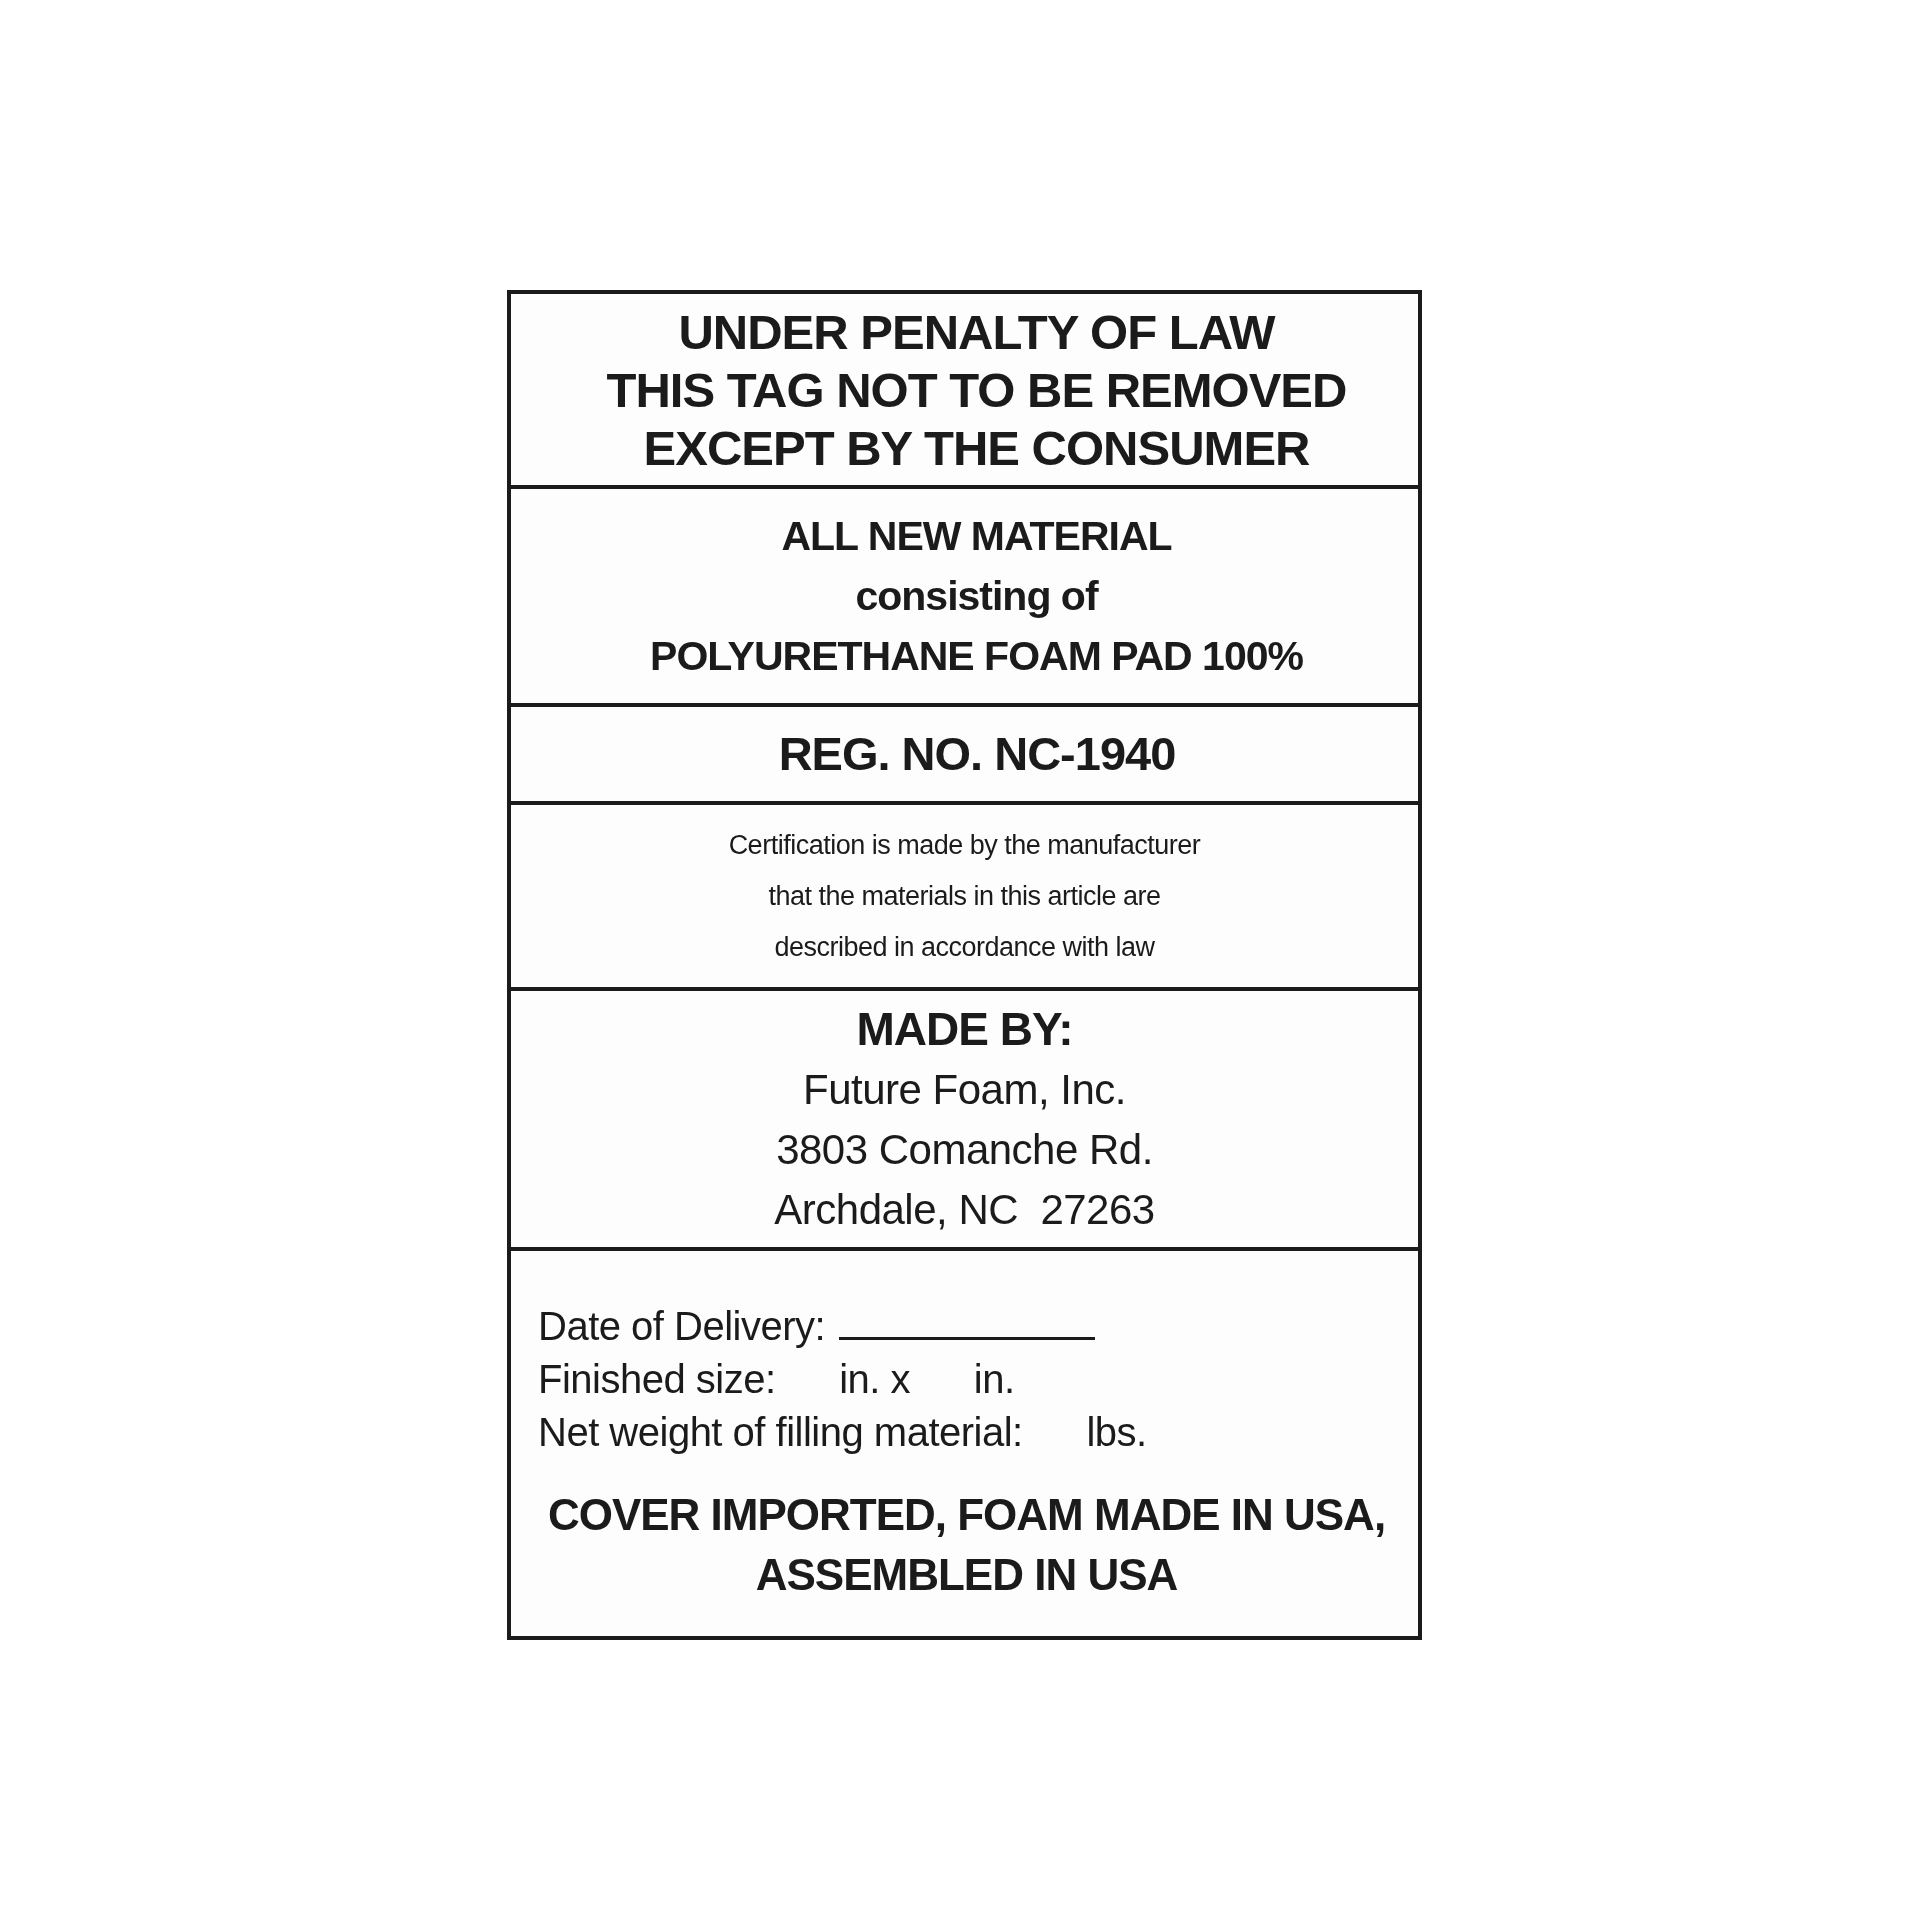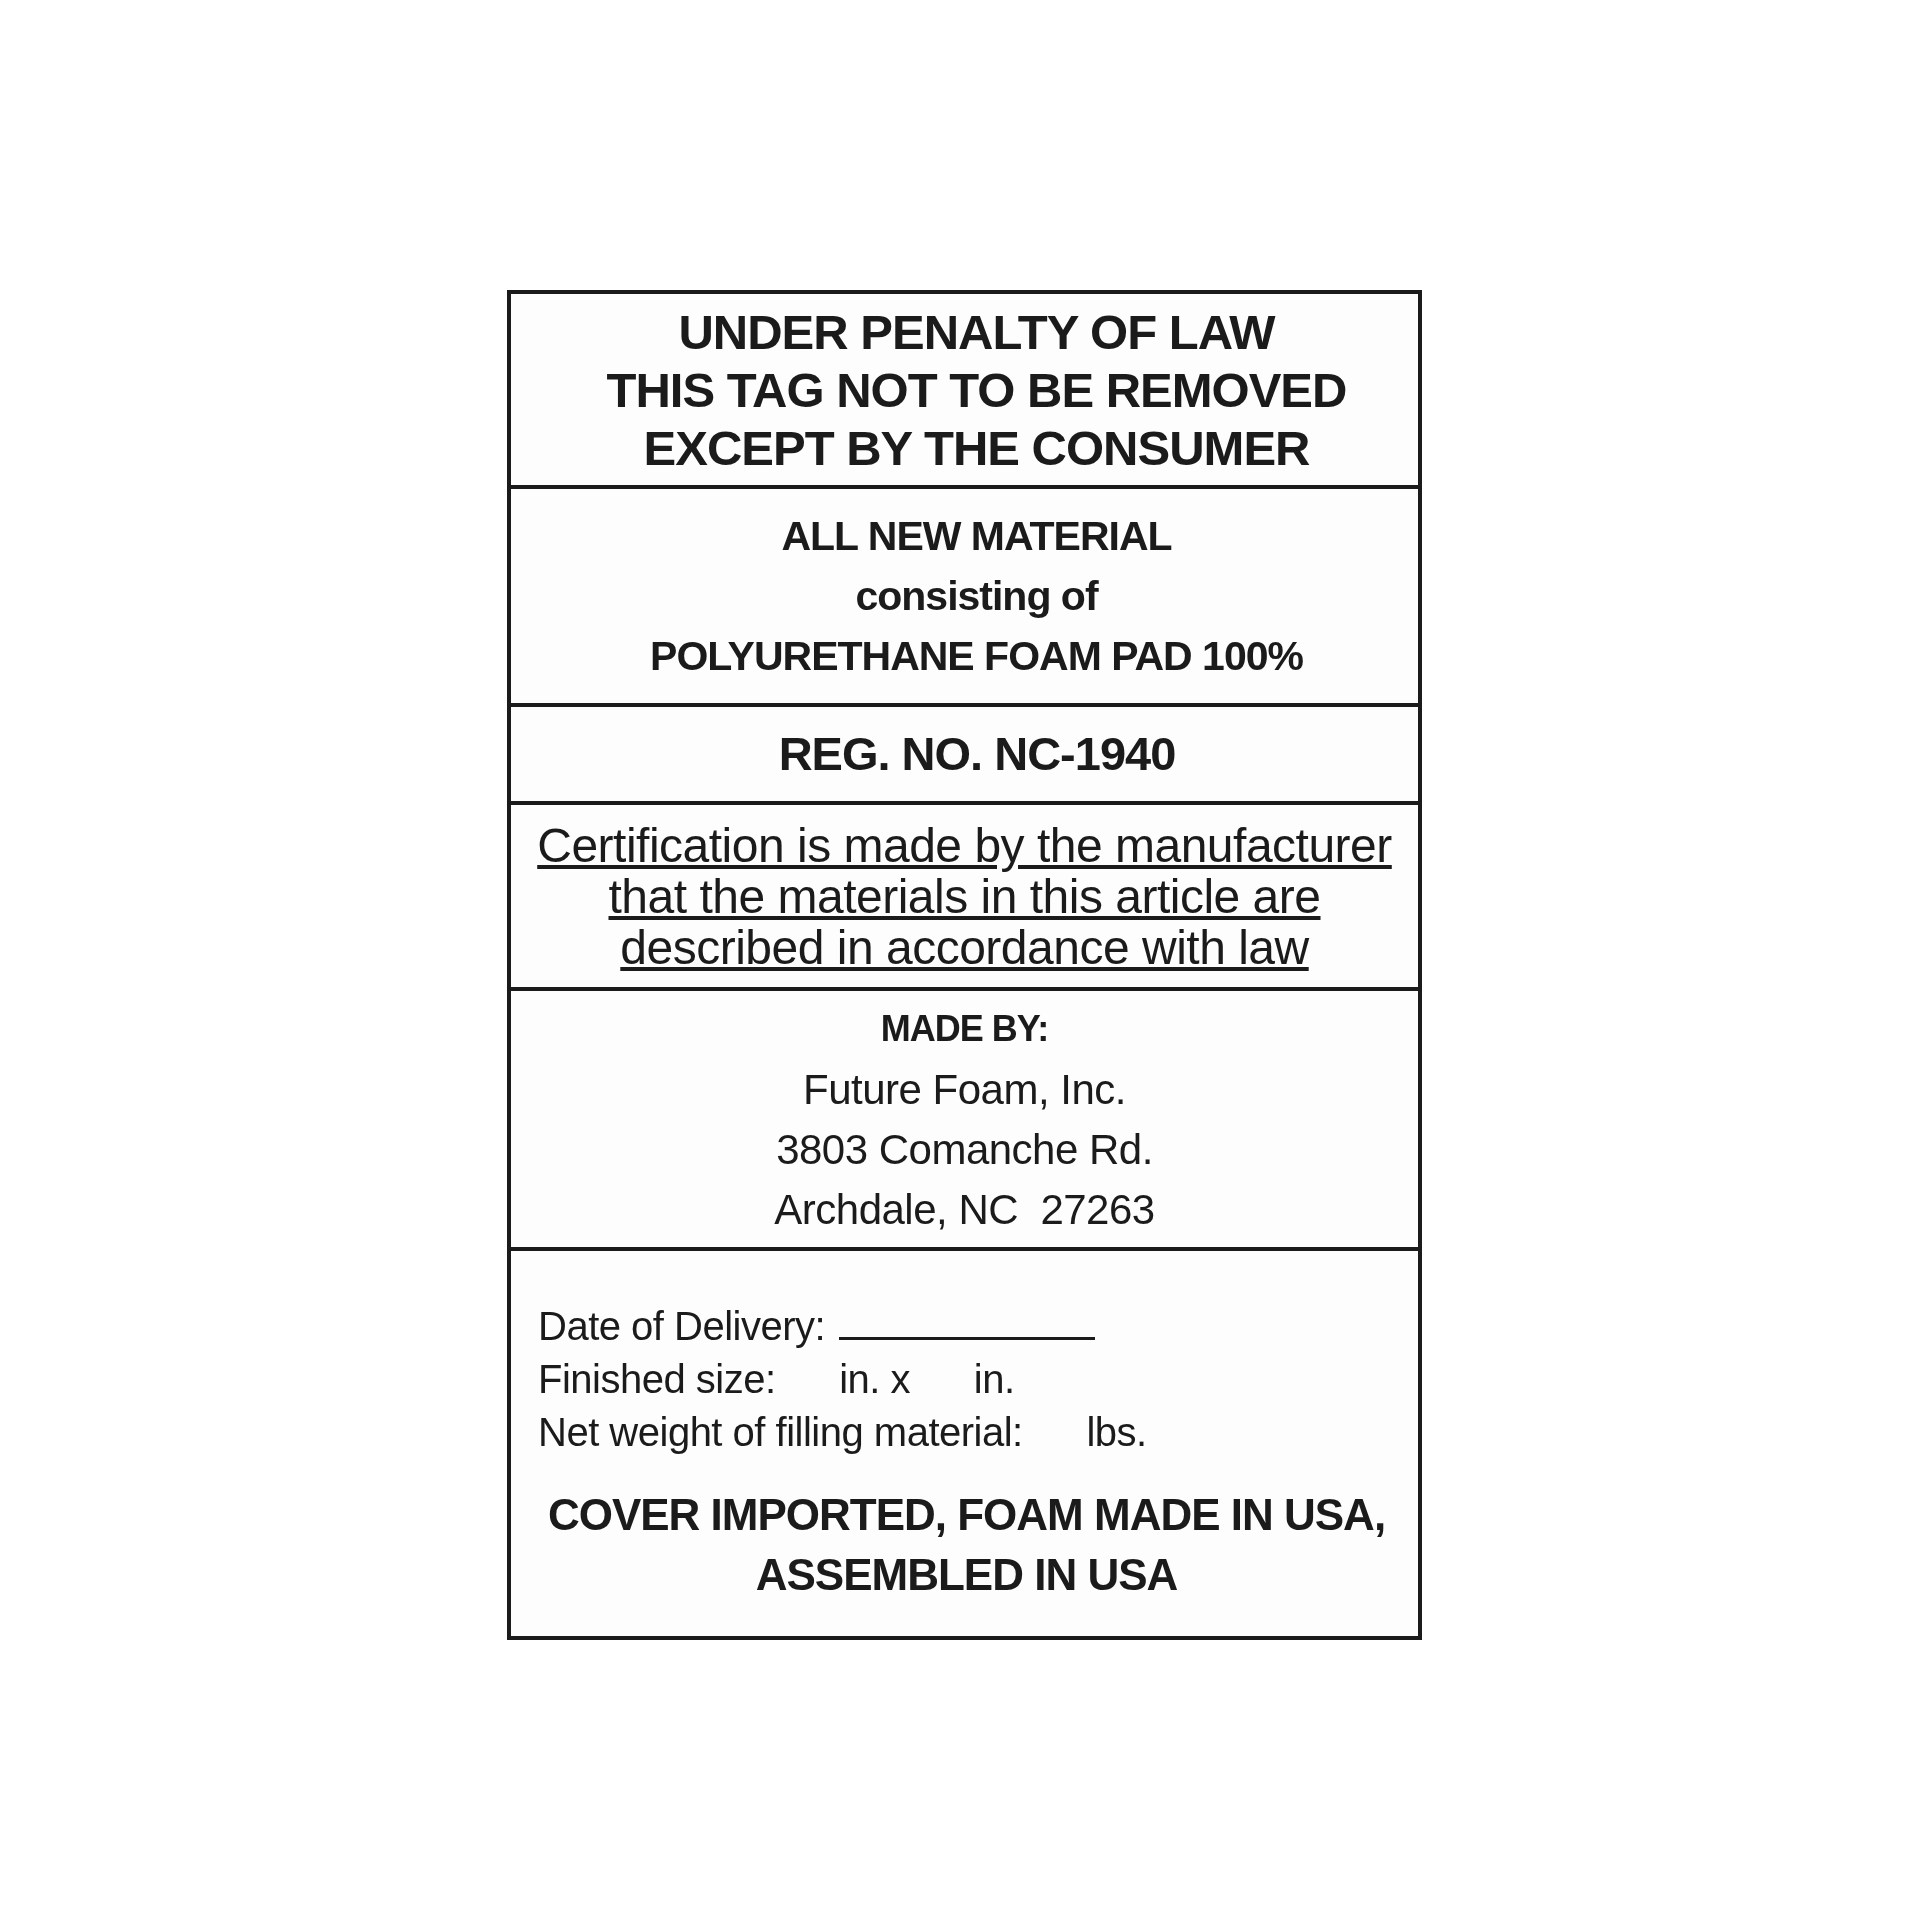--- a/index.html
+++ b/index.html
@@ -46,29 +46,28 @@
     font-weight: bold;
     font-size: 49px;
     line-height: 58px;
     letter-spacing: -1px;
     white-space: pre-wrap;
   }
   .sec-material .heading-line { font-size: 41px; line-height: 60px; padding-left: 24px; }
   .sec-regno .heading-line { font-size: 47px; }
 
   .cert-line {
-    font-size: 48px;
+    font-size: 27px;
     line-height: 51px;
     letter-spacing: -0.5px;
     white-space: pre-wrap;
-    text-decoration: underline;
   }
   .madeby-heading {
     font-weight: bold;
-    font-size: 36px;
+    font-size: 46px;
     line-height: 62px;
     letter-spacing: -1px;
   }
   .address-line {
     font-size: 42px;
     line-height: 60px;
     letter-spacing: -0.5px;
     white-space: pre-wrap;
   }
   .detail-row {

